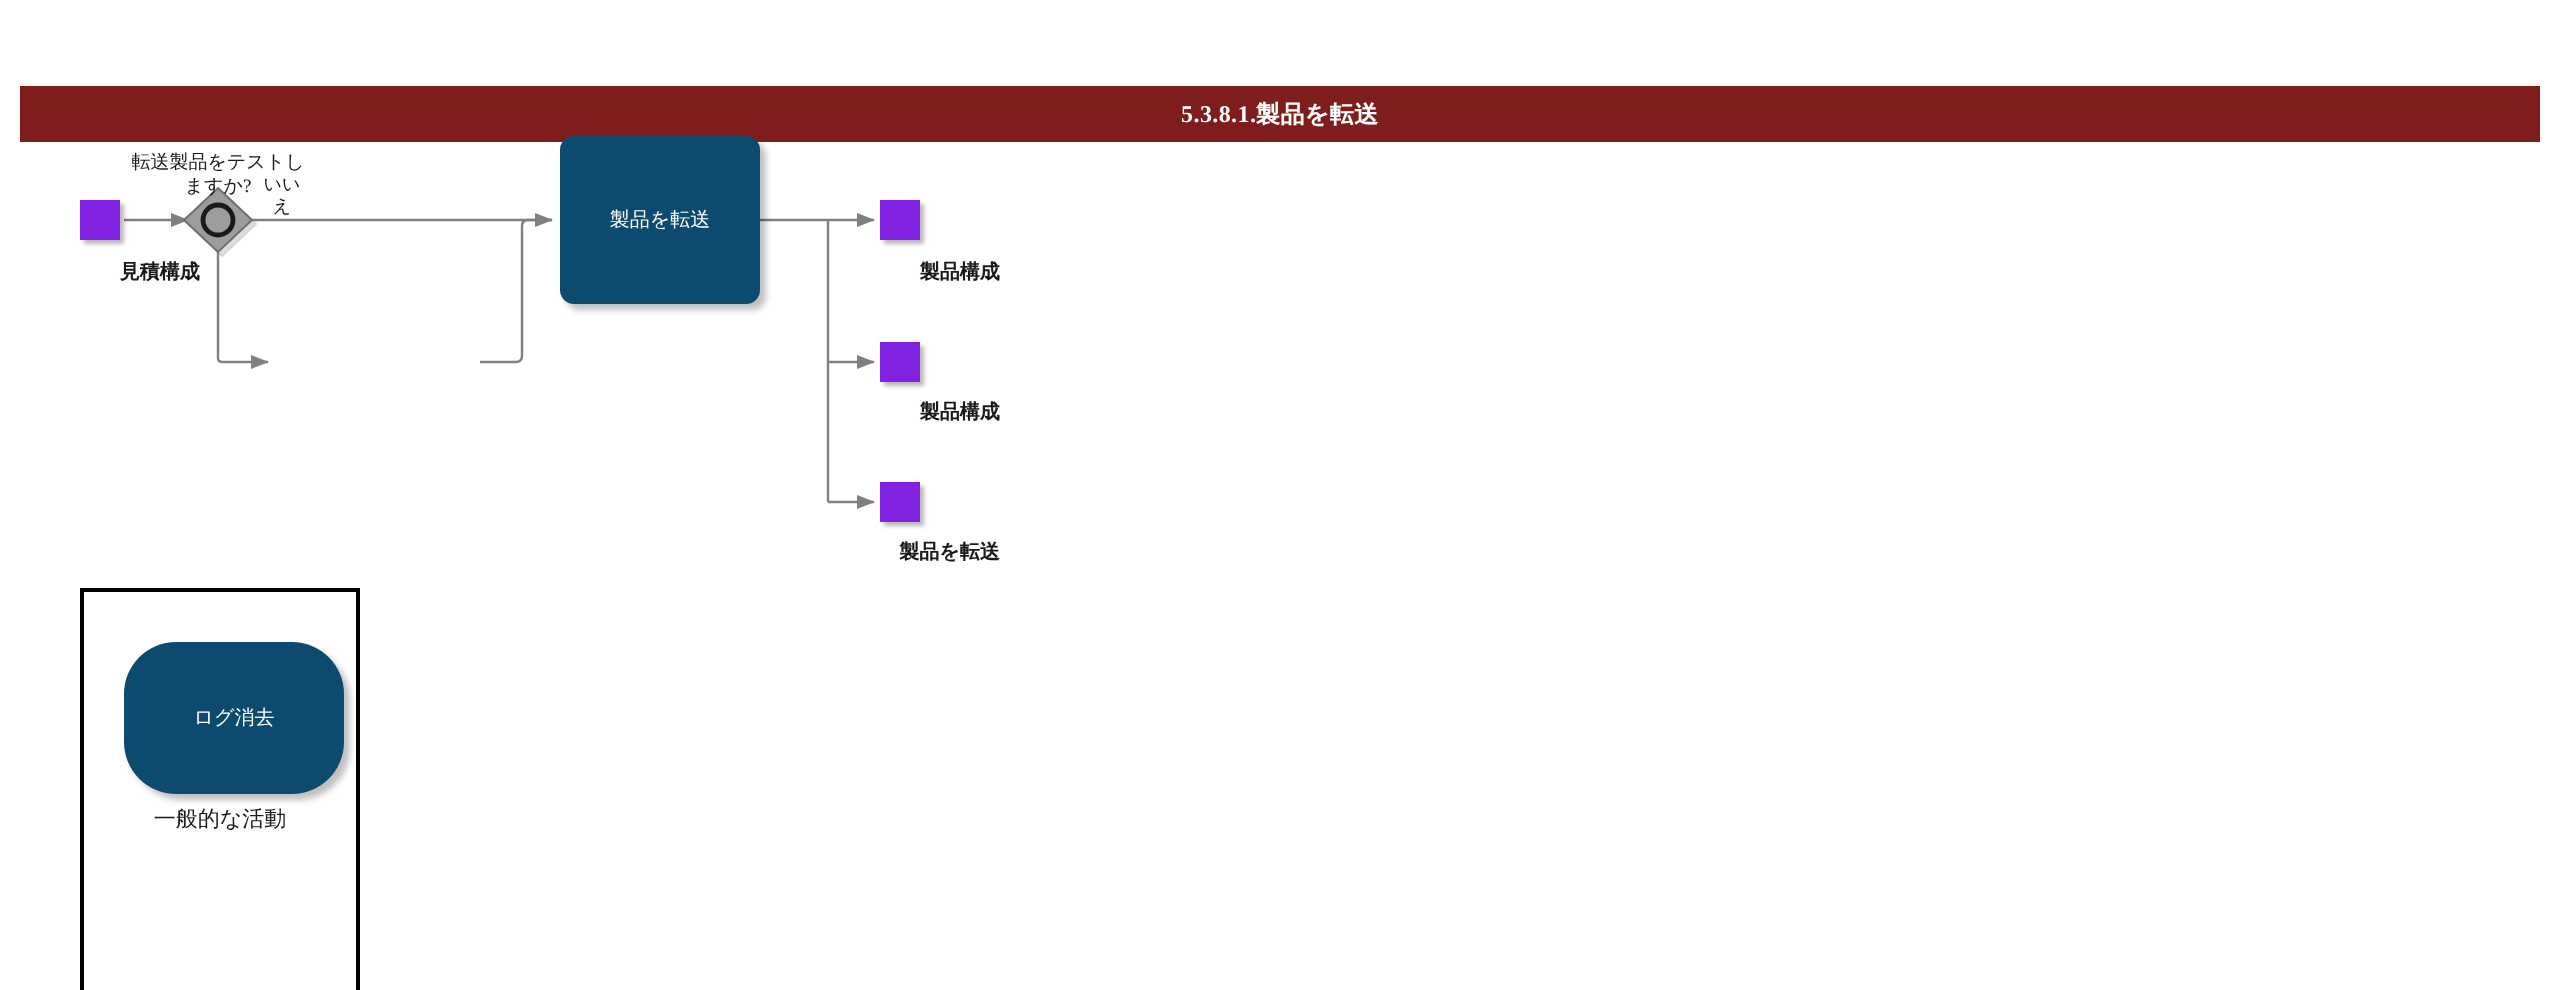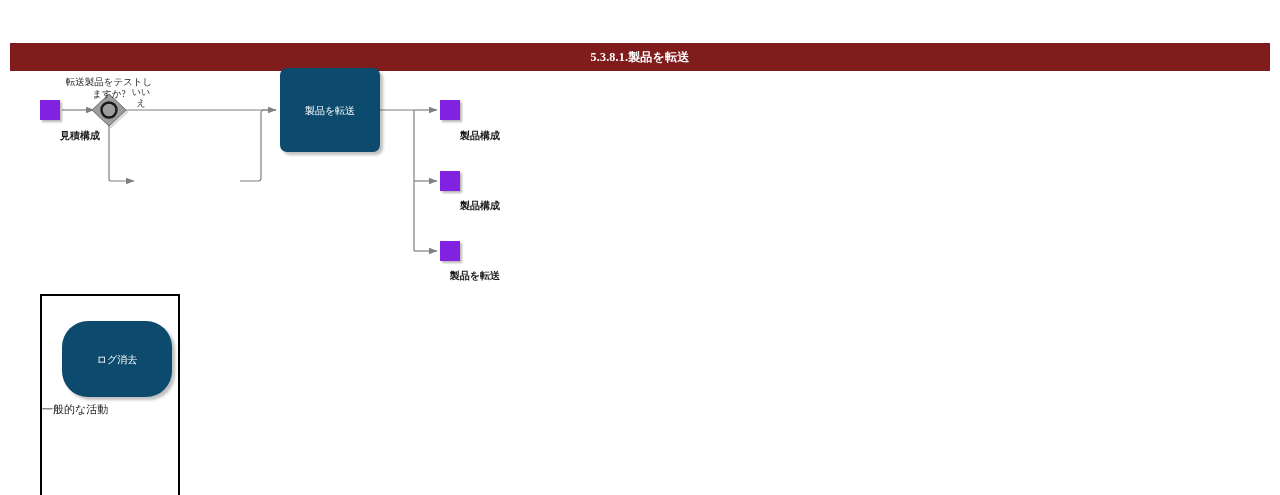--- a/index.html
+++ b/index.html
@@ -116,20 +116,21 @@
     border: 2px solid #000000;
     background: #ffffff;
     box-sizing: border-box;
   }
   .legend-caption {
     position: absolute;
     font-size: 11px;
     color: #1a1a1a;
     font-family: "Liberation Serif", "DejaVu Serif", serif;
     white-space: nowrap;
+    text-align: center;
   }
 </style>
 </head>
 <body>
 
 <div class="title-bar">
   <span class="title-text">5.3.8.1.製品を転送</span>
 </div>
 
 <div class="canvas">

